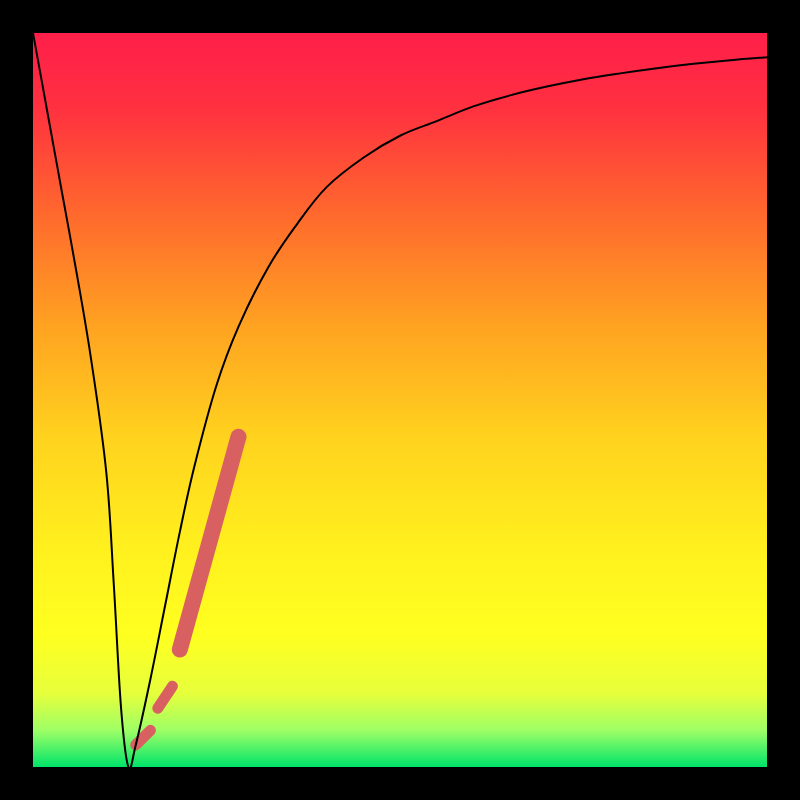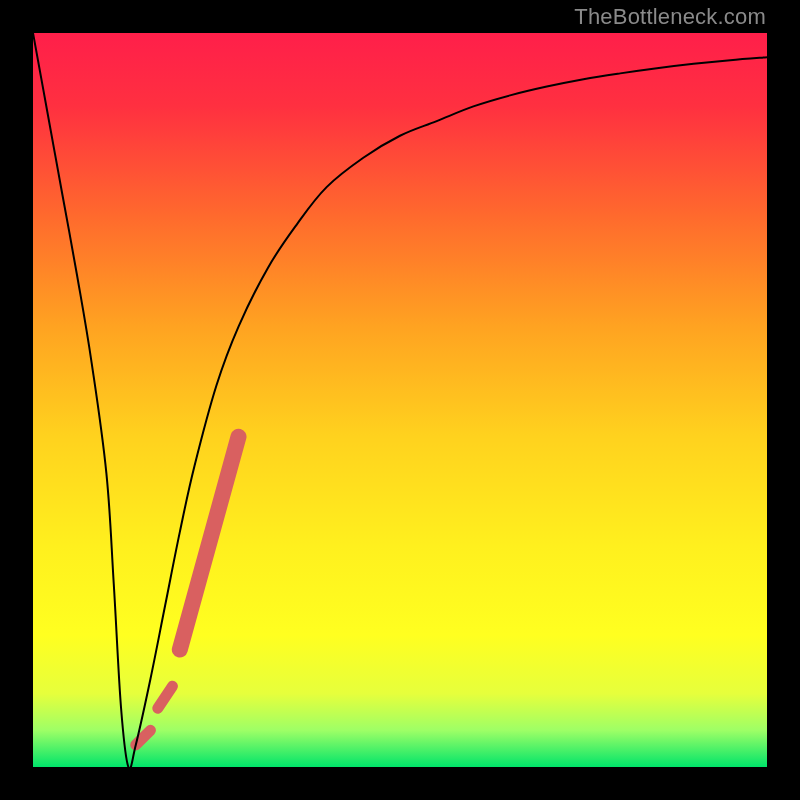--- a/index.html
+++ b/index.html
@@ -57,14 +57,13 @@
             <stop offset="100%" stop-color="#00e46a"></stop>
           </linearGradient>
         </defs>
         <rect x="0" y="0" width="734" height="734" fill="url(#bg-grad)"></rect>
         <line x1="102.76" y1="711.98" x2="117.44" y2="697.3" stroke="#d96060" stroke-width="11" stroke-linecap="round"></line>
         <line x1="124.78000000000002" y1="675.28" x2="139.46" y2="653.26" stroke="#d96060" stroke-width="11" stroke-linecap="round"></line>
         <line x1="146.8" y1="616.56" x2="205.52" y2="403.7" stroke="#d96060" stroke-width="16" stroke-linecap="round"></line>
         <path d="M 0 0 C 2.6424 14.5332, 9.395199999999999 51.67360000000001, 14.68 80.74000000000001 C 19.9648 109.80640000000001, 24.0752 132.41360000000003, 29.36 161.48000000000002 C 34.6448 190.5464, 38.7552 211.83239999999998, 44.04 242.21999999999997 C 49.324799999999996 272.60759999999993, 53.435199999999995 294.6276, 58.72 330.29999999999995 C 64.0048 365.97239999999994, 69.4364 400.76399999999995, 73.4 440.4 C 77.3636 480.036, 78.0976 508.2216, 80.74 550.5 C 83.38239999999999 592.7784, 85.4376 642.25, 88.08 675.28 C 90.7224 708.31, 92.7776 727.394, 95.42 734 C 98.0624 740.606, 98.7964 727.8344000000001, 102.76 711.98 C 106.7236 696.1256, 112.1552 671.0228, 117.44 645.92 C 122.7248 620.8172, 126.8352 598.944, 132.12 572.52 C 137.4048 546.096, 141.51520000000002 524.2228, 146.8 499.12 C 152.0848 474.0172, 154.874 459.484, 161.48 433.06 C 168.08599999999998 406.636, 175.5728 377.4228, 183.5 352.32 C 191.4272 327.2172, 196.2716 314.73920000000004, 205.52 293.6 C 214.7684 272.4608, 224.3104 253.37679999999995, 234.88 234.87999999999994 C 245.4496 216.38319999999993, 253.6704 205.37320000000003, 264.24 190.84000000000003 C 274.8096 176.30680000000004, 281.7092 166.0308, 293.6 154.14 C 305.49080000000004 142.24919999999997, 317.088 134.02839999999998, 330.3 124.77999999999997 C 343.512 115.53159999999997, 353.788 109.36599999999999, 367 102.75999999999999 C 380.212 96.154, 390.48800000000006 93.36480000000005, 403.70000000000005 88.08000000000004 C 416.91200000000003 82.79520000000004, 427.188 78.0242, 440.4 73.39999999999998 C 453.61199999999997 68.77579999999996, 463.88800000000003 65.95723999999998, 477.1 62.389999999999986 C 490.312 58.82275999999999, 500.58799999999997 56.48864, 513.8 53.581999999999994 C 527.012 50.67535999999999, 537.288 48.62015999999996, 550.5 46.24199999999996 C 563.712 43.86383999999996, 573.988 42.351800000000004, 587.2 40.370000000000005 C 600.412 38.388200000000005, 610.688 36.94955999999998, 623.9 35.23199999999997 C 637.112 33.514439999999965, 647.388 32.281319999999965, 660.6 30.827999999999975 C 673.812 29.374679999999984, 684.088 28.347080000000016, 697.3 27.158000000000015 C 710.512 25.968920000000015, 727.394 24.750479999999985, 734 24.22199999999998" fill="none" stroke="#000000" stroke-width="2"></path>
       </svg>
   </div>
-  <div class="watermark">TheBottleneck.com</div>
 </div>
 
 </body></html>

